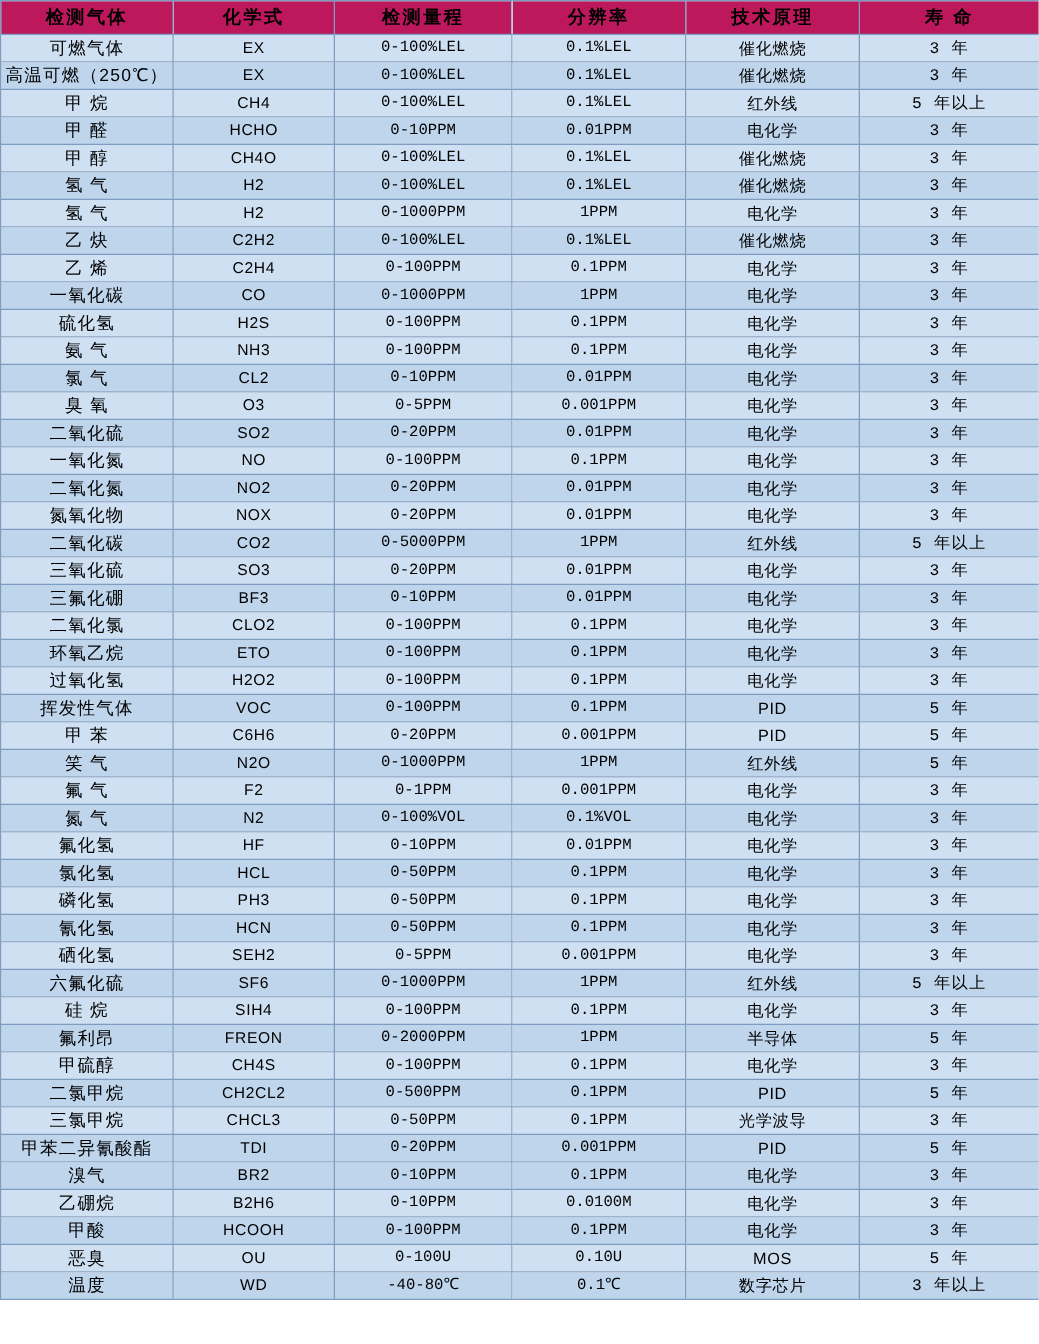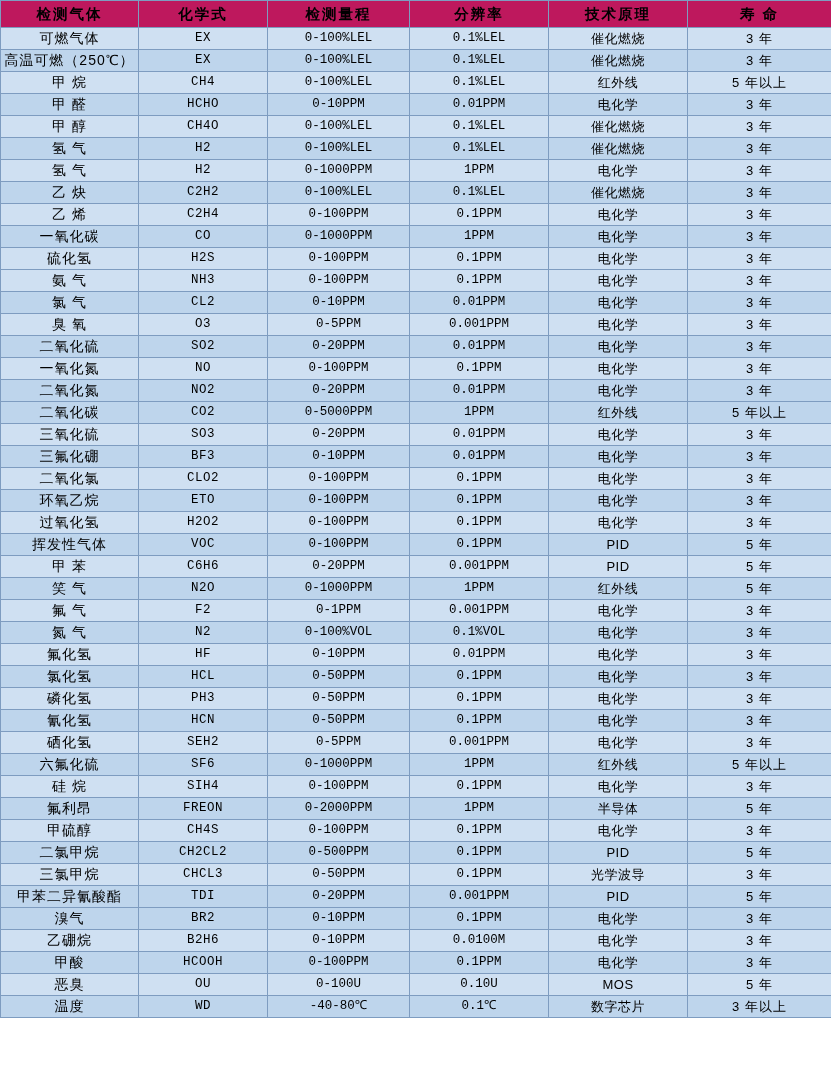--- a/index.html
+++ b/index.html
@@ -53,36 +53,37 @@
     background: #cfe0f2;
   }
   table.gas-table tbody tr.even td {
     background: #bed5ec;
   }
   table.gas-table tbody td.name {
     font-size: 14px;
     letter-spacing: 1px;
   }
   table.gas-table tbody td.formula {
-    font-family: Liberation Mono, monospace;
+    font-family: Liberation Sans, sans-serif;
     font-size: 12.5px;
     letter-spacing: 0.5px;
   }
   table.gas-table tbody td.range,
   table.gas-table tbody td.resolution {
     font-family: "Liberation Mono", monospace;
     font-size: 12.5px;
   }
   table.gas-table tbody td.principle {
     font-size: 13px;
     letter-spacing: 0.5px;
   }
   table.gas-table tbody td.life {
     font-size: 13px;
     letter-spacing: 1px;
+    font-family: Liberation Mono, monospace;
   }
 </style>
 </head>
 <body>
 
 <div id="sheet">
   <table class="gas-table">
     <colgroup>
       <col class="c0">
         <col class="c1">
@@ -231,20 +232,28 @@
           <td class="life">3 年</td>
         </tr>
         <tr class="even">
           <td class="name">二氧化氮</td>
           <td class="formula">NO2</td>
           <td class="range">0-20PPM</td>
           <td class="resolution">0.01PPM</td>
           <td class="principle">电化学</td>
           <td class="life">3 年</td>
         </tr>
+        <tr class="odd">
+          <td class="name">氮氧化物</td>
+          <td class="formula">NOX</td>
+          <td class="range">0-20PPM</td>
+          <td class="resolution">0.01PPM</td>
+          <td class="principle">电化学</td>
+          <td class="life">3 年</td>
+        </tr>
         <tr class="even">
           <td class="name">二氧化碳</td>
           <td class="formula">CO2</td>
           <td class="range">0-5000PPM</td>
           <td class="resolution">1PPM</td>
           <td class="principle">红外线</td>
           <td class="life">5 年以上</td>
         </tr>
         <tr class="odd">
           <td class="name">三氧化硫</td>

